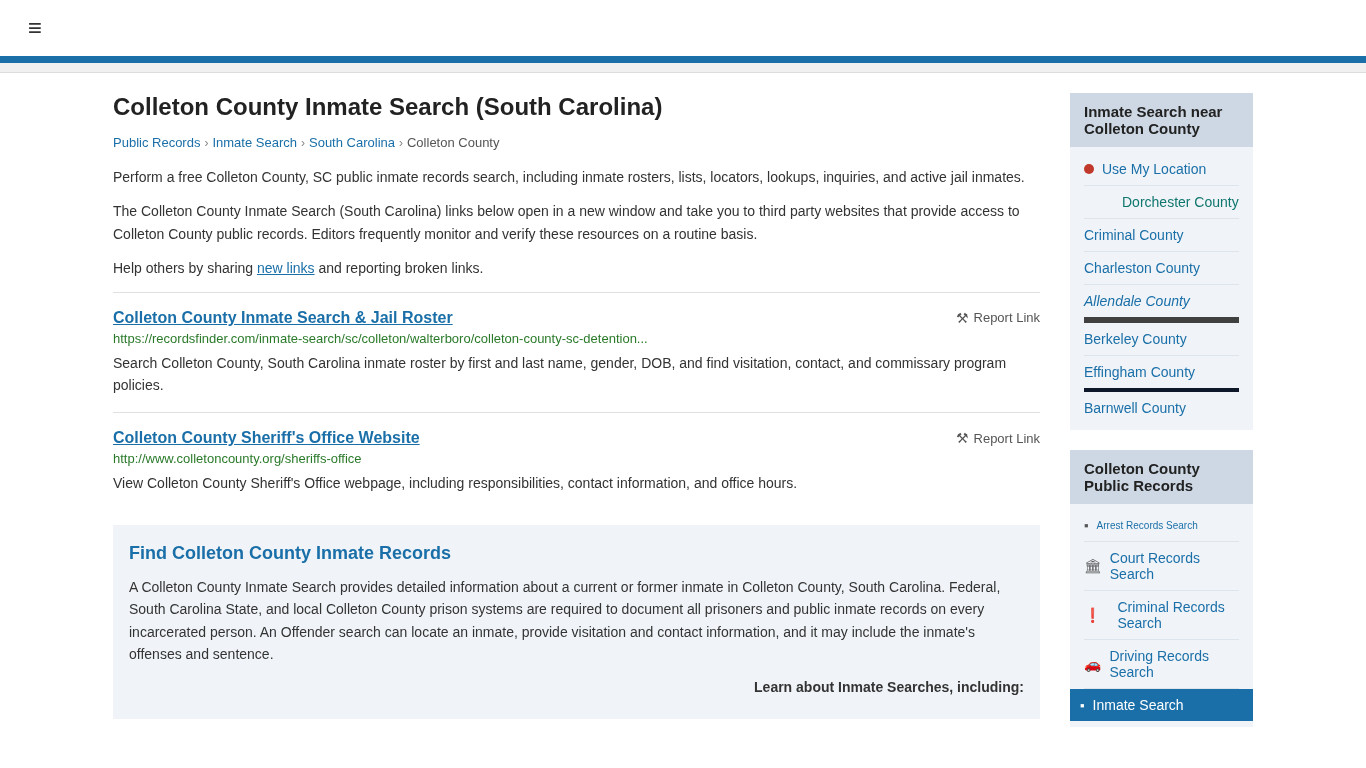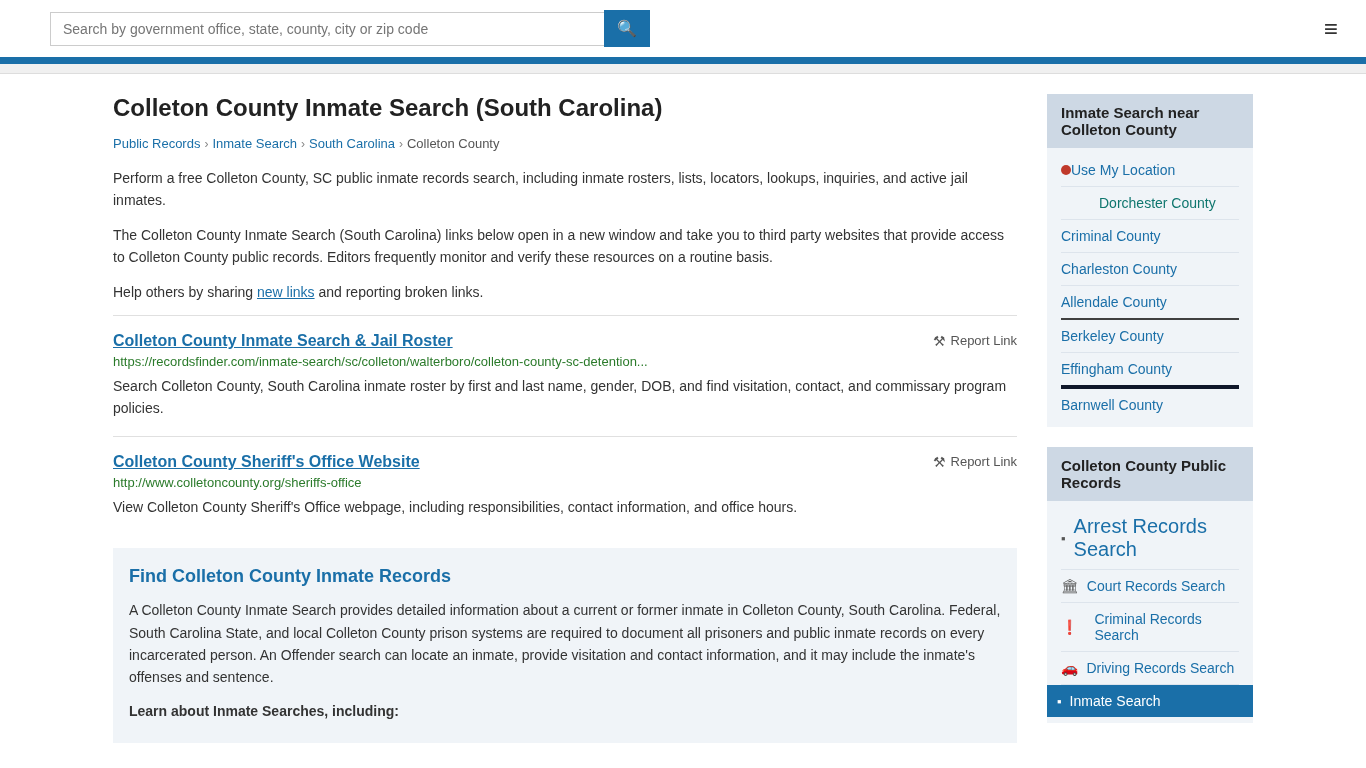--- a/index.html
+++ b/index.html
@@ -164,20 +164,21 @@
       font-size: 14px;
       color: #333;
       line-height: 1.6;
       margin-bottom: 14px;
     }
     #learn-title {
       font-size: 14px;
       font-weight: bold;
       color: #333;
       margin-bottom: 6px;
+      text-align: right;
     }
 
     
     .sidebar-section {
       background: #f0f4f8;
       margin-bottom: 20px;
     }
     .sidebar-section-title {
       background: #cdd8e4;
       padding: 10px 14px;
@@ -223,24 +224,20 @@
       color: #1a6fa8;
       text-decoration: none;
       font-size: 14px;
       cursor: pointer;
     }
   </style>
 </head>
 <body>
 
 <div id="header">
-  <div id="search-area">
-    <input id="search-input" type="text" style="flex: 1 1 0%; padding: 8px 12px; border-top: 1px solid rgb(204, 204, 204); border-bottom: 1px solid rgb(204, 204, 204); border-left: 1px solid rgb(204, 204, 204); border-image: initial; border-right: none; font-size: 14px; color: rgb(136, 136, 136); outline: none;" placeholder="Search by government office, state, county, city or zip code">
-    <button id="search-button" style="background:#1a6fa8;border:1px solid #1a6fa8;padding:8px 12px;cursor:pointer;color:#fff;font-size:16px;">🔍</button>
-  </div>
   <button id="menu-button" style="background:none;border:none;cursor:pointer;font-size:24px;color:#333;padding:4px 8px;">≡</button>
 </div>
 <div id="nav-secondary" style="background:#1a6fa8;height:4px;"></div>
 <div style="background:#f0f0f0;height:10px;border-bottom:1px solid #ddd;"></div>
 
 <div id="main-container">
 
   <div id="content-area">
     <h1 id="page-title" style="font-size:24px;font-weight:bold;color:#222;margin-bottom:14px;">Colleton County Inmate Search (South Carolina)</h1>
 
@@ -284,44 +281,44 @@
       <p class="result-desc" style="font-size:14px;color:#333;line-height:1.6;">View Colleton County Sheriff's Office webpage, including responsibilities, contact information, and office hours.</p>
     </div>
 
     <div id="find-records-section" style="background:#f0f4f8;padding:18px 16px;margin-top:14px;">
       <h2 id="find-records-title" style="font-size:18px;font-weight:bold;color:#1a6fa8;margin-bottom:12px;">Find Colleton County Inmate Records</h2>
       <p id="find-records-desc" style="font-size:14px;color:#333;line-height:1.6;margin-bottom:14px;">A Colleton County Inmate Search provides detailed information about a current or former inmate in Colleton County, South Carolina. Federal, South Carolina State, and local Colleton County prison systems are required to document all prisoners and public inmate records on every incarcerated person. An Offender search can locate an inmate, provide visitation and contact information, and it may include the inmate's offenses and sentence.</p>
       <p id="learn-title" style="font-size:14px;font-weight:bold;color:#333;margin-bottom:6px;">Learn about Inmate Searches, including:</p>
     </div>
   </div>
 
-  <div id="sidebar" style="width:206px;flex-shrink:0;">
+  <div id="sidebar" style="width:183px;flex-shrink:0;">
 
     <div class="sidebar-section" style="background:#f0f4f8;margin-bottom:20px;">
       <div class="sidebar-section-title" style="background:#cdd8e4;padding:10px 14px;font-size:15px;font-weight:bold;color:#222;">Inmate Search near Colleton County</div>
       <div class="sidebar-body" style="padding:6px 14px;">
 
-        <div class="use-location" style="display:flex;align-items:center;gap:0;padding:8px 0;border-bottom:1px solid #dde4ec;">
+        <div class="use-location" style="display:flex;align-items:center;gap:8px;padding:8px 0;border-bottom:1px solid #dde4ec;">
           <span style="width:10px;height:10px;background:#c0392b;border-radius:50%;flex-shrink:0;display:inline-block;"></span>
           <a style="color:#1a6fa8;text-decoration:none;font-size:14px;cursor:pointer;">Use My Location</a>
         </div>
 
         <div class="sidebar-item" style="padding:8px 0;border-bottom:1px solid #dde4ec;display:flex;align-items:center;">
           <a class="sidebar-link" style="color:#0f766e;text-decoration:none;font-size:14px;cursor:pointer;margin-left:38px;">Dorchester County</a>
         </div>
 
         <div class="sidebar-item" style="padding:8px 0;border-bottom:1px solid #dde4ec;display:flex;align-items:center;">
           <a class="sidebar-link" style="color:#1a6fa8;text-decoration:none;font-size:14px;cursor:pointer;">Criminal County</a>
         </div>
 
         <div class="sidebar-item" style="padding:8px 0;border-bottom:1px solid #dde4ec;display:flex;align-items:center;">
           <a class="sidebar-link" style="color:#1a6fa8;text-decoration:none;font-size:14px;cursor:pointer;">Charleston County</a>
         </div>
 
-        <div class="sidebar-item" style="padding:8px 0;border-bottom:2px solid #404040;display:flex;align-items:flex-start;">
+        <div class="sidebar-item" style="padding:8px 0;border-bottom:6px solid #404040;display:flex;align-items:flex-start;font-style:italic;">
           <a class="sidebar-link" style="color:#1a6fa8;text-decoration:none;font-size:14px;cursor:pointer;">Allendale County</a>
         </div>
 
 
         <div class="sidebar-item" style="padding:8px 0;border-bottom:1px solid #dde4ec;display:flex;align-items:center;">
           <a class="sidebar-link" style="color:#1a6fa8;text-decoration:none;font-size:14px;cursor:pointer;">Berkeley County</a>
         </div>
 
         <div class="sidebar-item" style="padding:8px 0;border-bottom:4px solid #0f172a;display:flex;align-items:center;">
           <a class="sidebar-link" style="color:#1a6fa8;text-decoration:none;font-size:14px;cursor:pointer;">Effingham County</a>
@@ -332,21 +329,21 @@
         </div>
       </div>
     </div>
 
     <div class="sidebar-section" style="background:#f0f4f8;">
       <div class="sidebar-section-title" style="background:#cdd8e4;padding:10px 14px;font-size:15px;font-weight:bold;color:#222;">Colleton County Public Records</div>
       <div class="sidebar-body" style="padding:6px 14px;">
 
         <div class="pub-rec-item" style="padding:8px 0;border-bottom:1px solid #dde4ec;display:flex;align-items:center;gap:8px;">
           <span style="font-size:13px;color:#555;">▪</span>
-          <a class="pub-rec-link" style="color:#1a6fa8;text-decoration:none;font-size:20px;cursor:pointer;">Arrest Records Search</a>
+          <a class="pub-rec-link" style="color:#1a6fa8;text-decoration:none;font-size:10px;cursor:pointer;">Arrest Records Search</a>
         </div>
 
         <div class="pub-rec-item" style="padding:8px 0;border-bottom:1px solid #dde4ec;display:flex;align-items:center;gap:8px;">
           <span style="font-size:14px;color:#555;">🏛</span>
           <a class="pub-rec-link" style="color:#1a6fa8;text-decoration:none;font-size:14px;cursor:pointer;">Court Records Search</a>
         </div>
 
         <div class="pub-rec-item" style="padding:8px 0;border-bottom:1px solid #dde4ec;display:flex;align-items:center;gap:8px;">
           <span style="font-size:14px;color:#555;">❗</span>
           <a class="pub-rec-link" style="color:#1a6fa8;text-decoration:none;font-size:14px;cursor:pointer;margin-left:8px;">Criminal Records Search</a>

